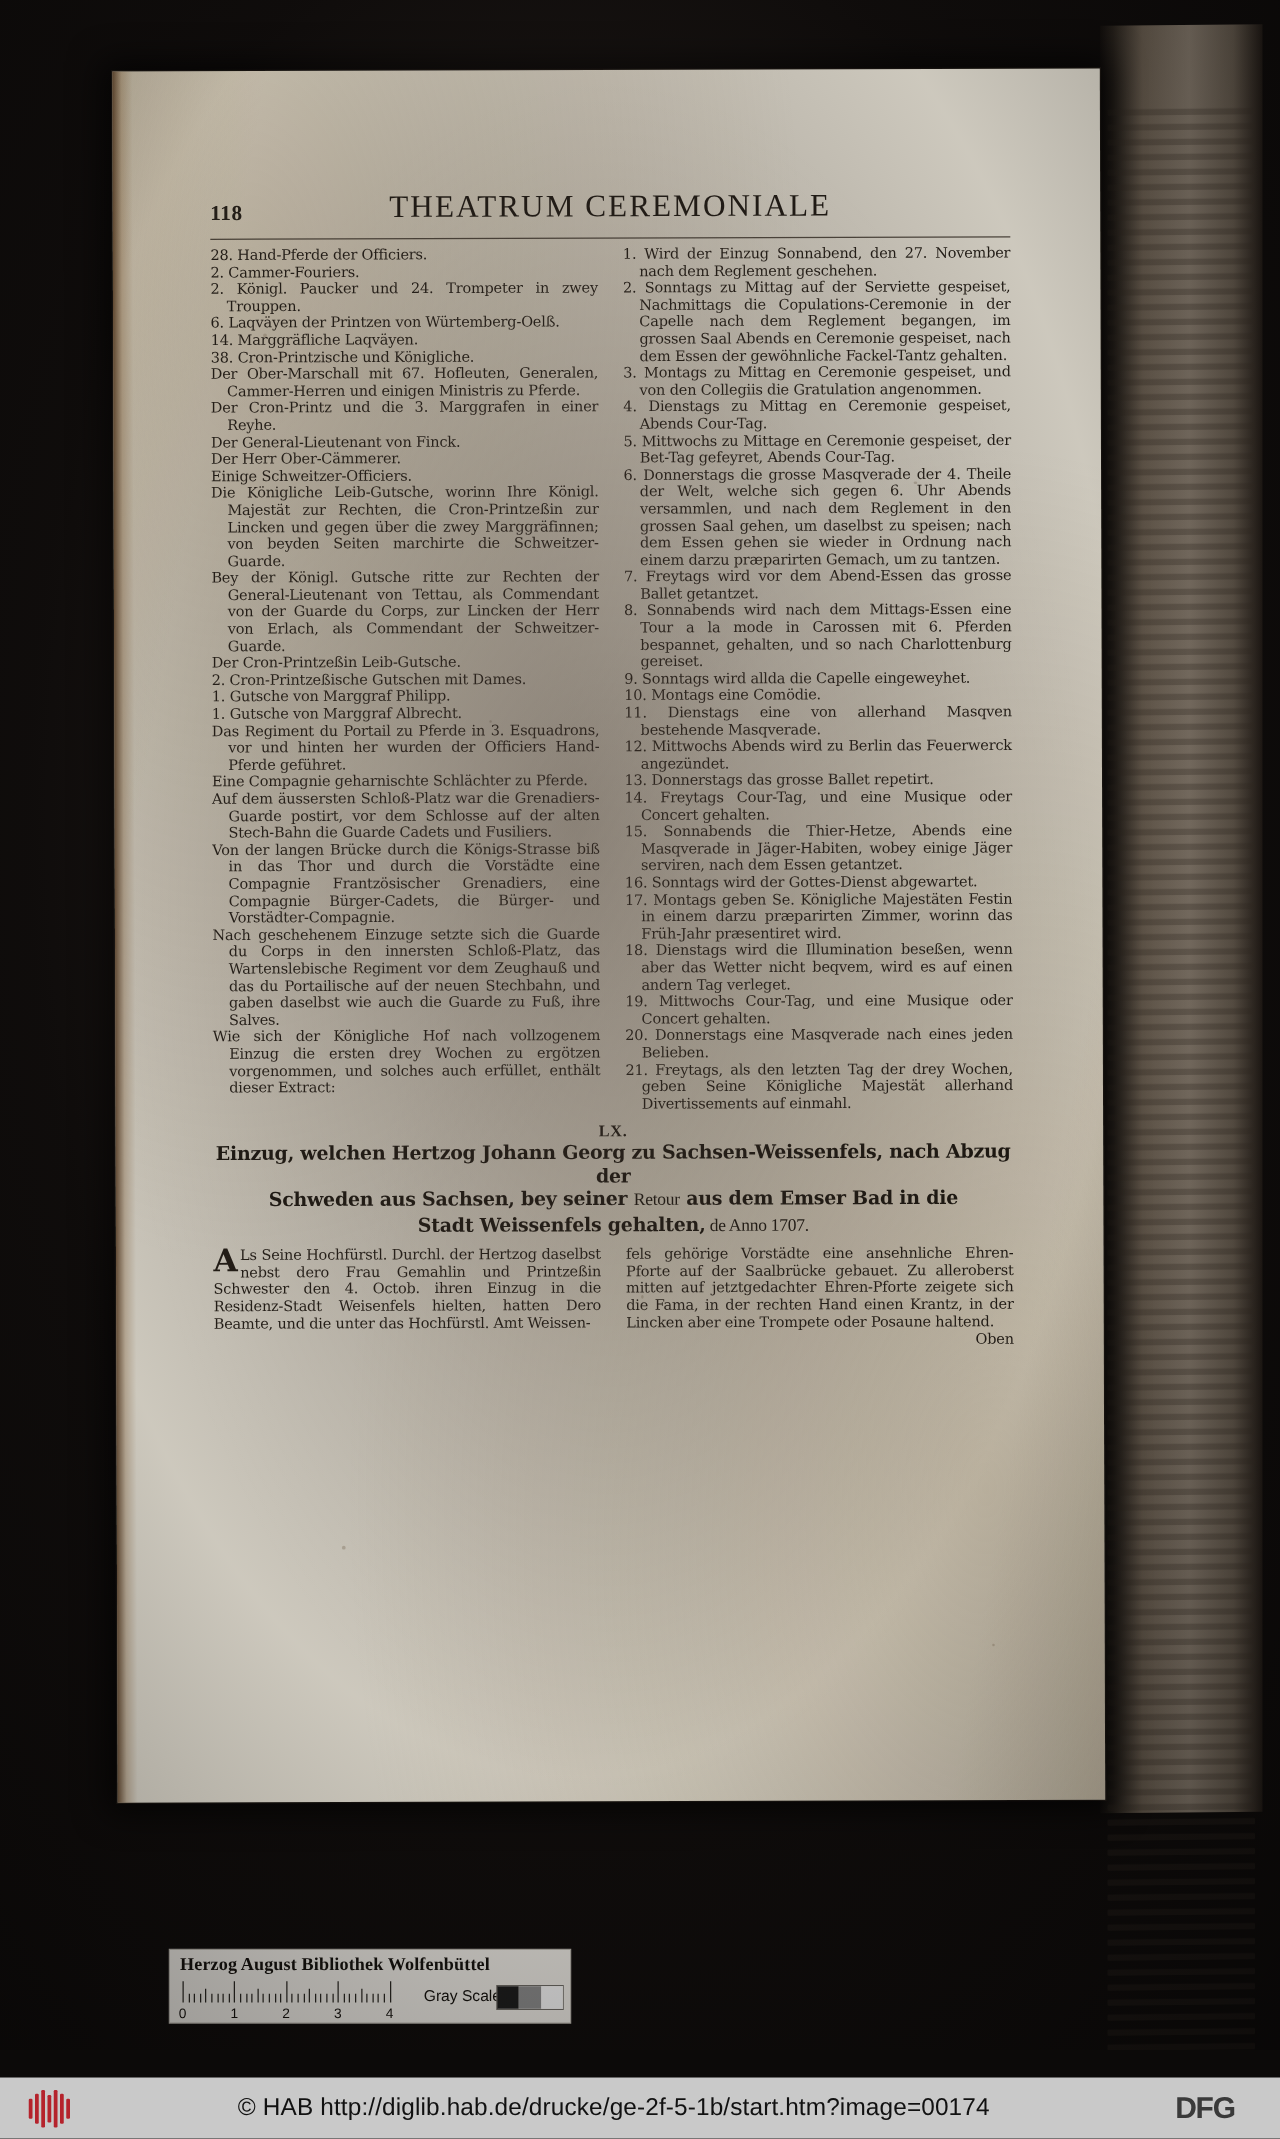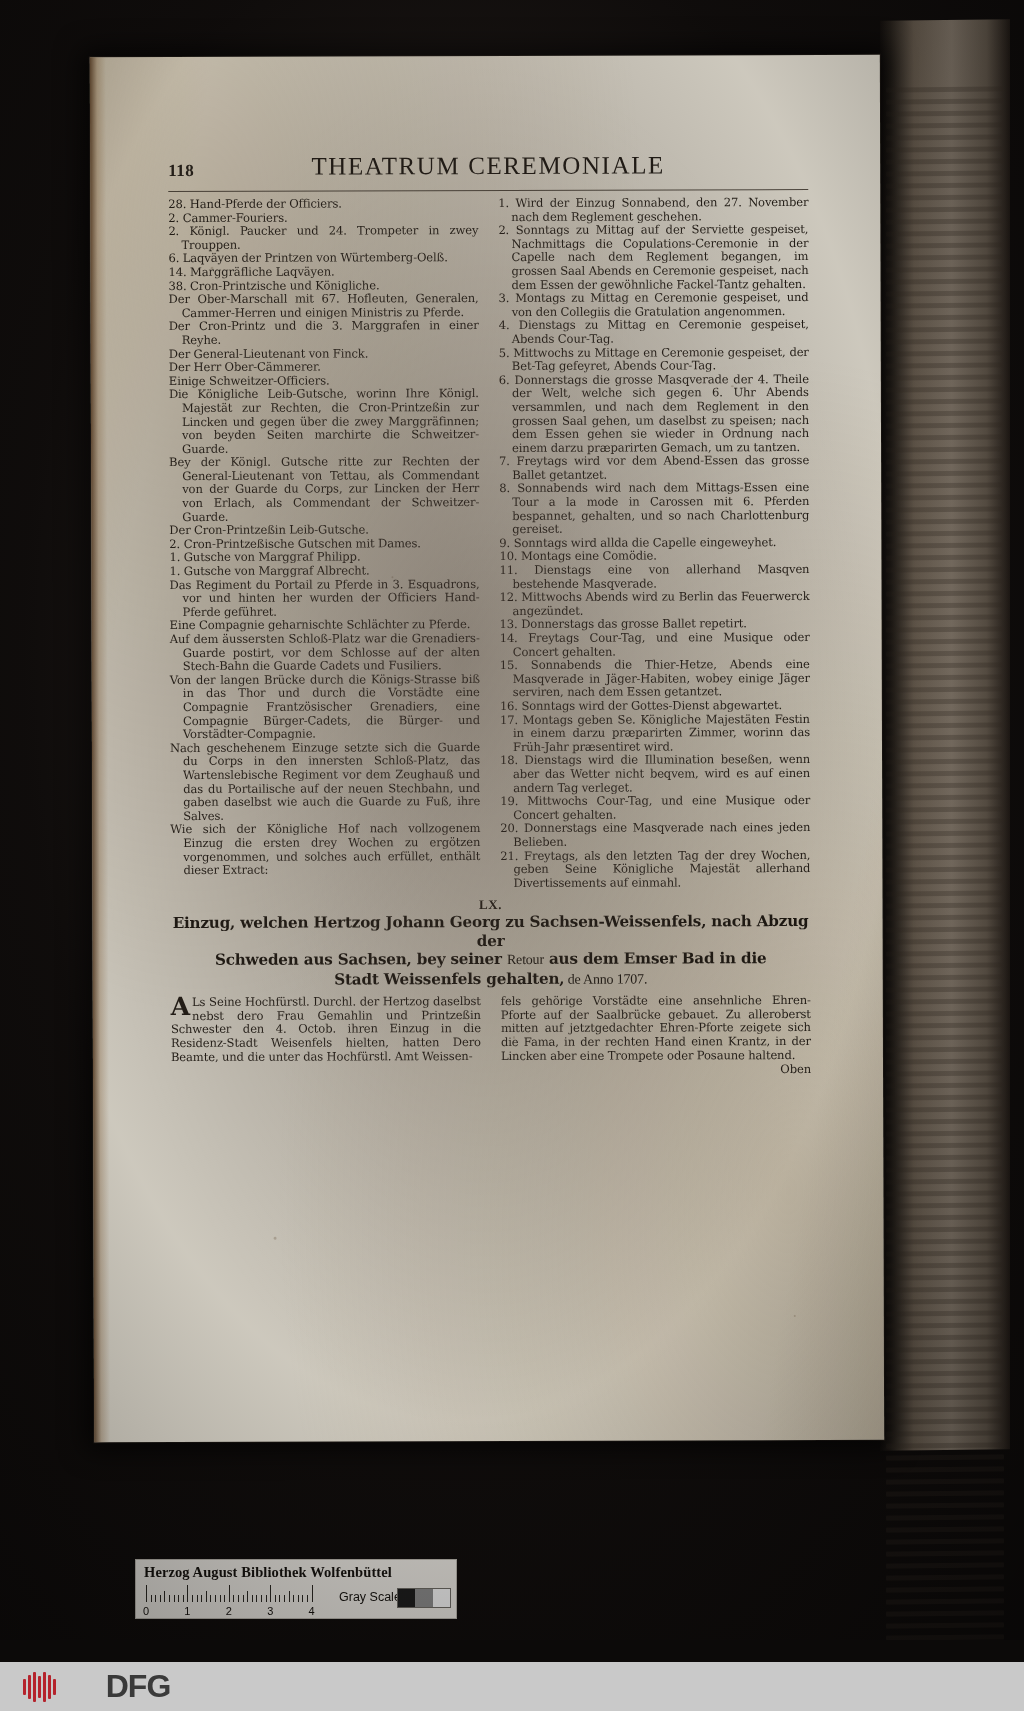--- a/index.html
+++ b/index.html
@@ -92,21 +92,21 @@
   #gsPatch i{display:block;height:100%;}
 
   
   #footer{position:absolute;left:0;top:1662px;width:1024px;height:49px;
       background:#c9c9c9;display:flex;align-items:center;}
   #footerTop{position:absolute;left:0;top:1640px;width:1024px;height:22px;background:#0c0a09;}
   #hablogo{width:78px;height:49px;display:flex;align-items:center;justify-content:center;gap:2px;}
   #hablogo i{display:block;width:3px;background:#b5232c;border-radius:1px;}
   #foottext{flex:1 1 auto;text-align:center;font-size:19.5px;color:#111;
       font-family:"Liberation Sans",sans-serif;letter-spacing:.1px;}
-  #dfg{width:120px;text-align:center;font-size:32px;font-weight:bold;color:#3a3a3a;
+  #dfg{width:120px;text-align:center;font-size:24px;font-weight:bold;color:#3a3a3a;
       font-family:"Liberation Sans",sans-serif;letter-spacing:-1px;}
 </style>
 </head>
 <body>
 
 <div id="scan">
 
   <div id="gutter-leaf">
     <div class="ghost">
       <i></i>
@@ -396,14 +396,15 @@
 <div id="footer">
   <div id="hablogo">
     <i style="height:16px;"></i>
       <i style="height:24px;"></i>
       <i style="height:30px;"></i>
     <i style="height:22px;"></i>
       <i style="height:30px;"></i>
       <i style="height:24px;"></i>
     <i style="height:16px;"></i>
   </div>
+  <div id="foottext">© HAB http://diglib.hab.de/drucke/ge-2f-5-1b/start.htm?image=00174</div>
   <div id="dfg">DFG</div>
 </div>
 
 </body></html>

